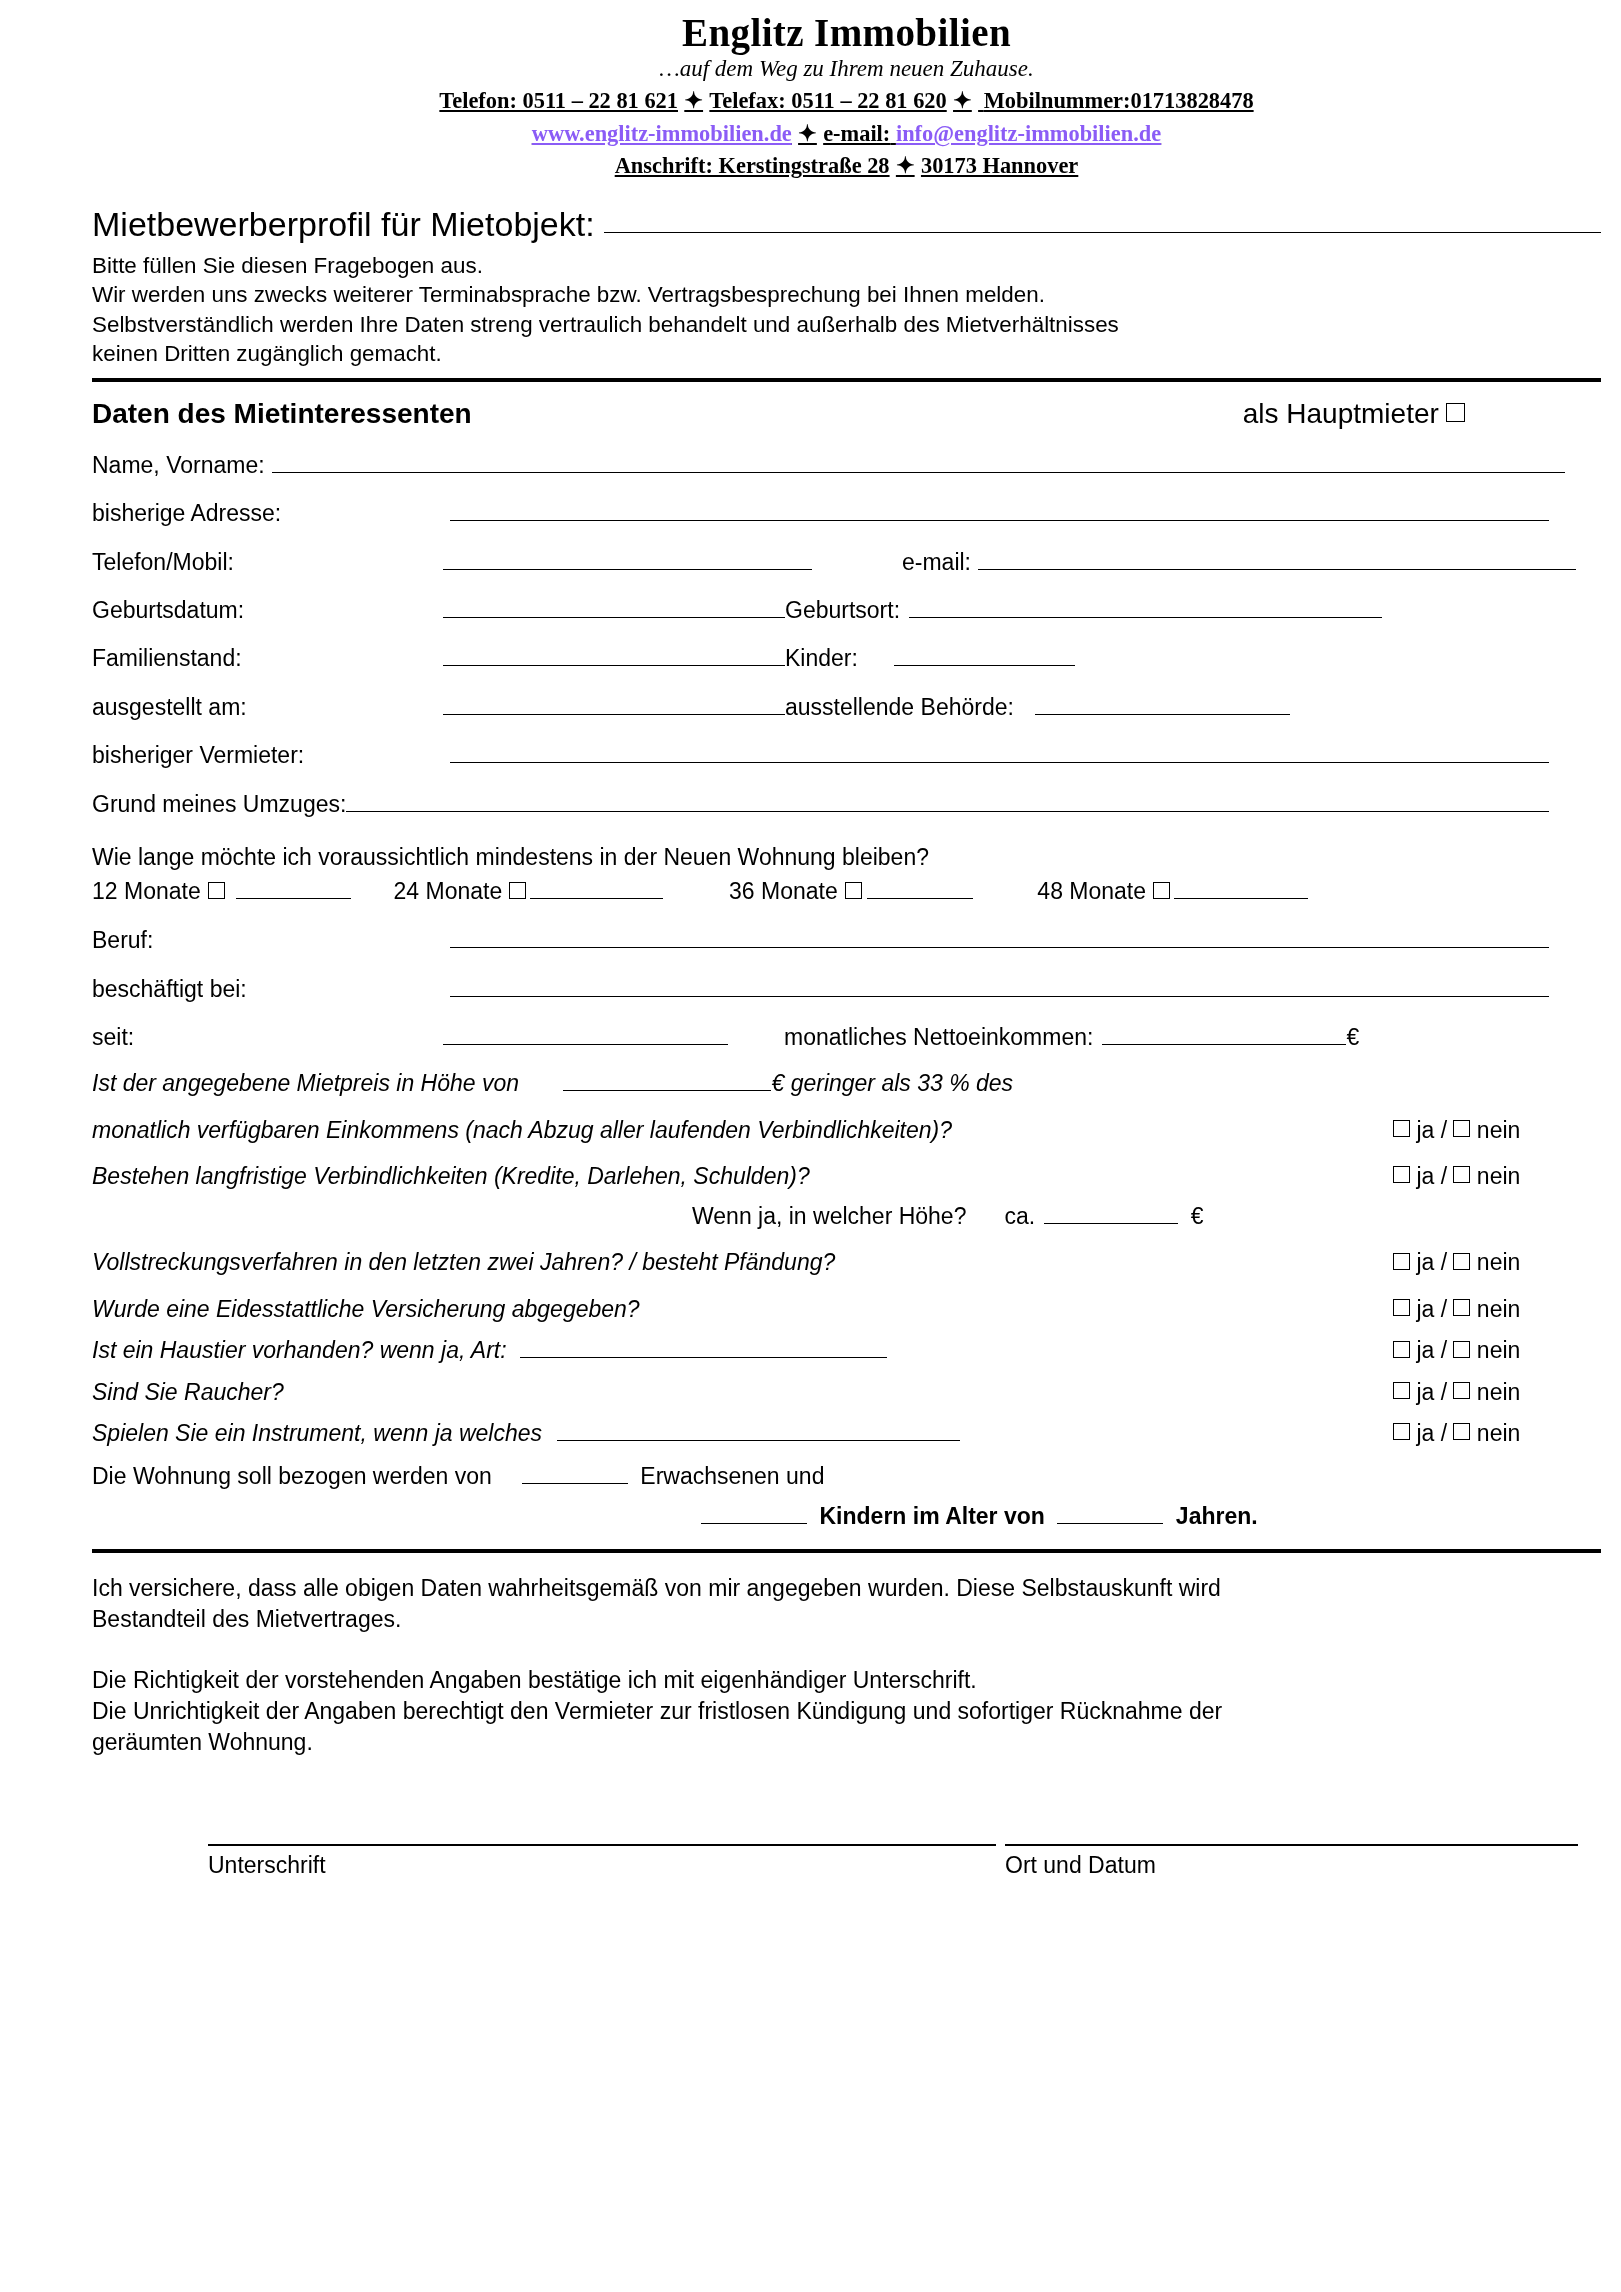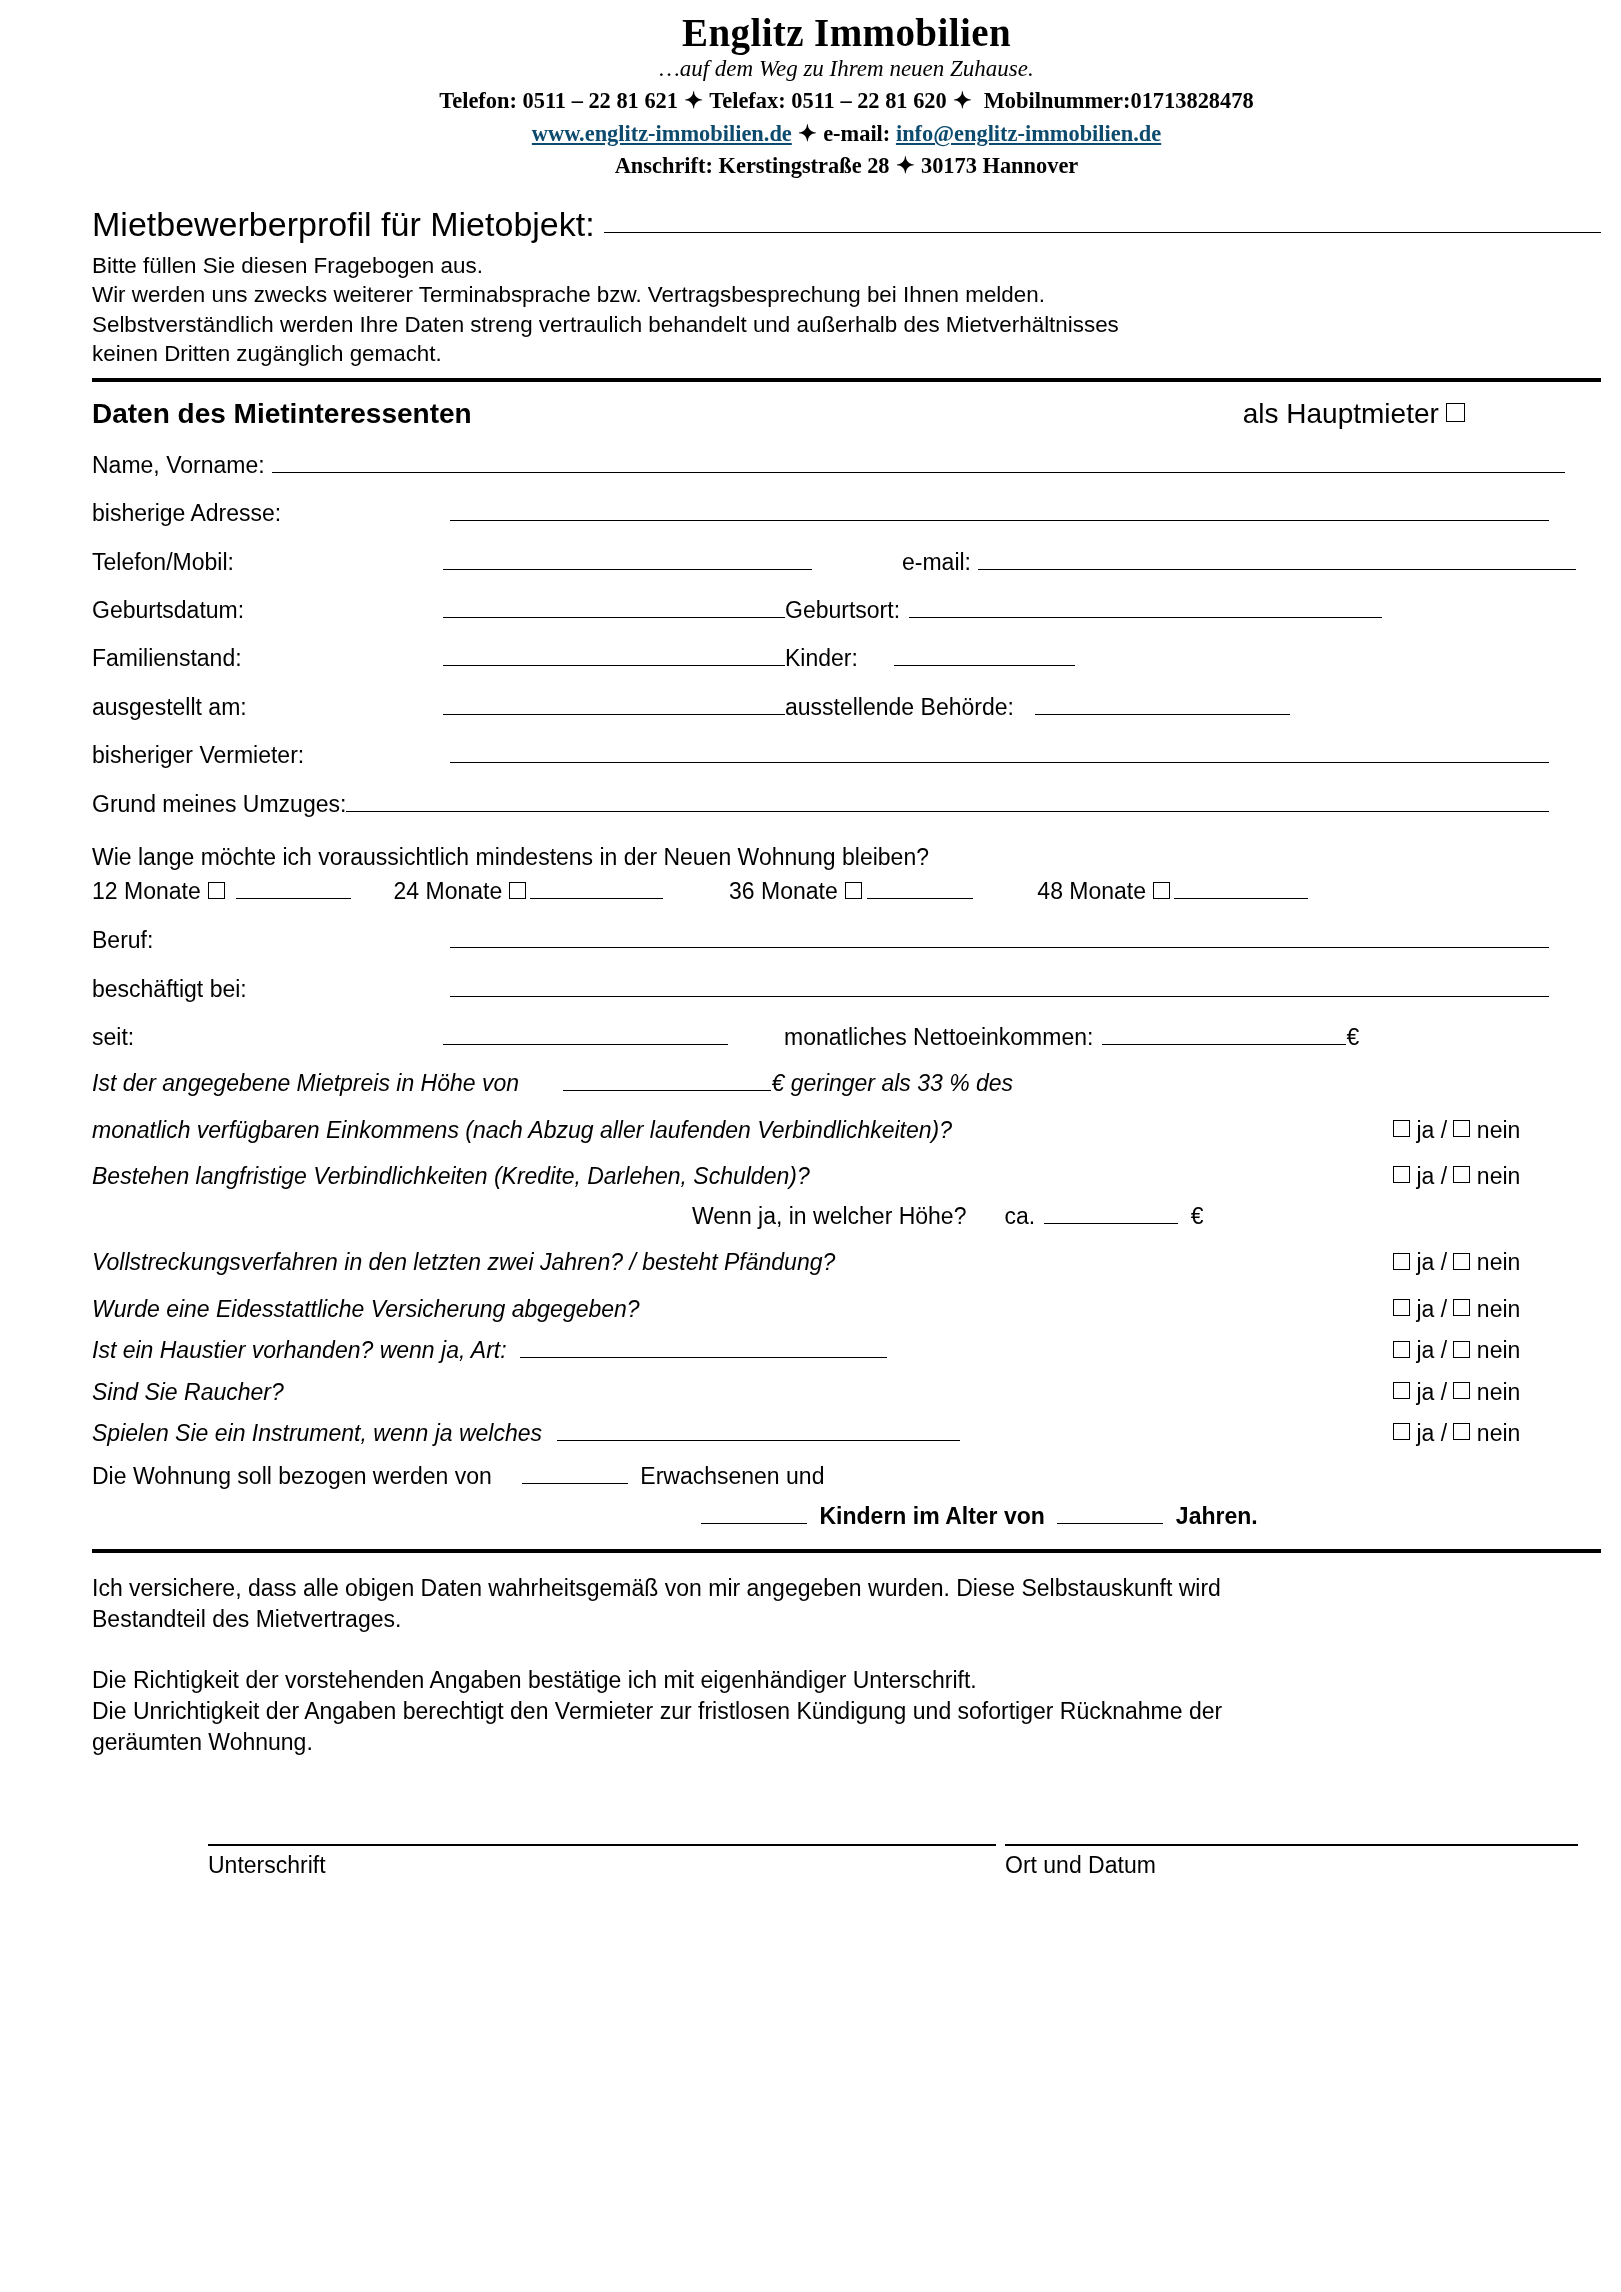--- a/index.html
+++ b/index.html
@@ -38,28 +38,29 @@
     font-size: 23px;
     font-style: italic;
     margin-top: 1.8px;
     line-height: 1.2;
   }
   .contact-line {
     font-size: 22.4px;
     font-weight: bold;
     margin-top: 4.5px;
     line-height: 1.25;
+    text-decoration: underline;
   }
   .contact-line .sep {
     font-weight: bold;
     padding: 0 6.3px;
   }
   .contact-line a,
   .contact-line .link {
-    color: #0c4a6e;
+    color: #8b5cf6;
     text-decoration: underline;
   }
 
   
   .title-row {
     margin-top: 25px;
     display: flex;
   }
   .form-title {
     font-size: 34px;

